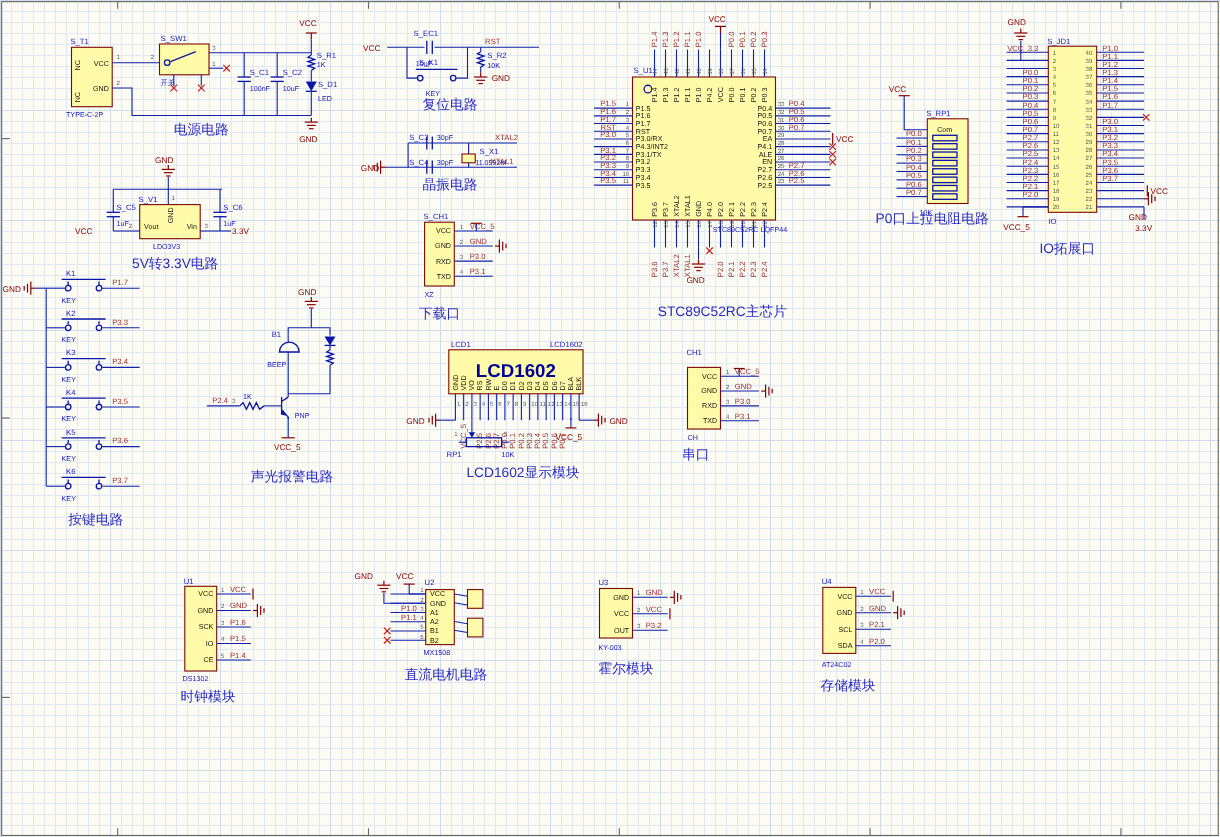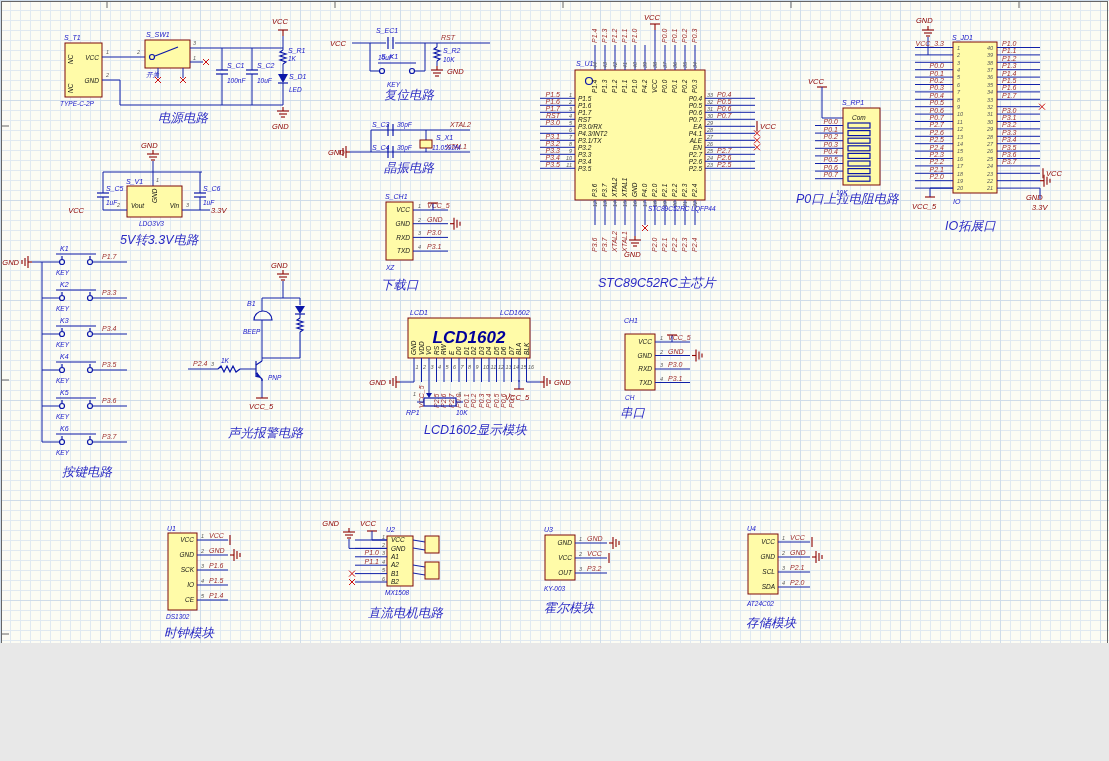--- a/index.html
+++ b/index.html
@@ -1,26 +1,25 @@
 <!DOCTYPE html>
 <html><head>
 <meta charset="utf-8">
 <style>
   html,body{margin:0;padding:0;background:#e8e8e8;}
   .canvas{
-    position:relative;width:1109px;height:643px;overflow:hidden;
+    position:relative;width:1109px;height:761px;overflow:hidden;
     background-color:#FCFCF4;
     background-image:
       linear-gradient(to right,#cfdce9 1px,transparent 1px),
       linear-gradient(to bottom,#cfdce9 1px,transparent 1px),
       linear-gradient(to right,#e0e9f1 1px,transparent 1px),
       linear-gradient(to bottom,#e0e9f1 1px,transparent 1px);
     background-size:100px 100px,100px 100px,10px 10px,10px 10px;
     font-family:"Liberation Sans","DejaVu Sans",sans-serif;
-    font-style:italic;
   }
   svg{position:absolute;left:0;top:0;}
   .wire{stroke:#1020A8;stroke-width:1;fill:none}
   .sym{stroke:#0B16A8;stroke-width:1.2;fill:none}
   .symf{fill:#0B16A8;stroke:none}
   .body{fill:#FFFBA8;stroke:#7C0909;stroke-width:1}
   .pwrsym{stroke:#8B0000;stroke-width:1.1;fill:none}
   .ncx{stroke:#CC1111;stroke-width:1;fill:none}
   text{font-family:"Liberation Sans","DejaVu Sans",sans-serif;}
   .nm{fill:#151515;font-size:6.5px}

